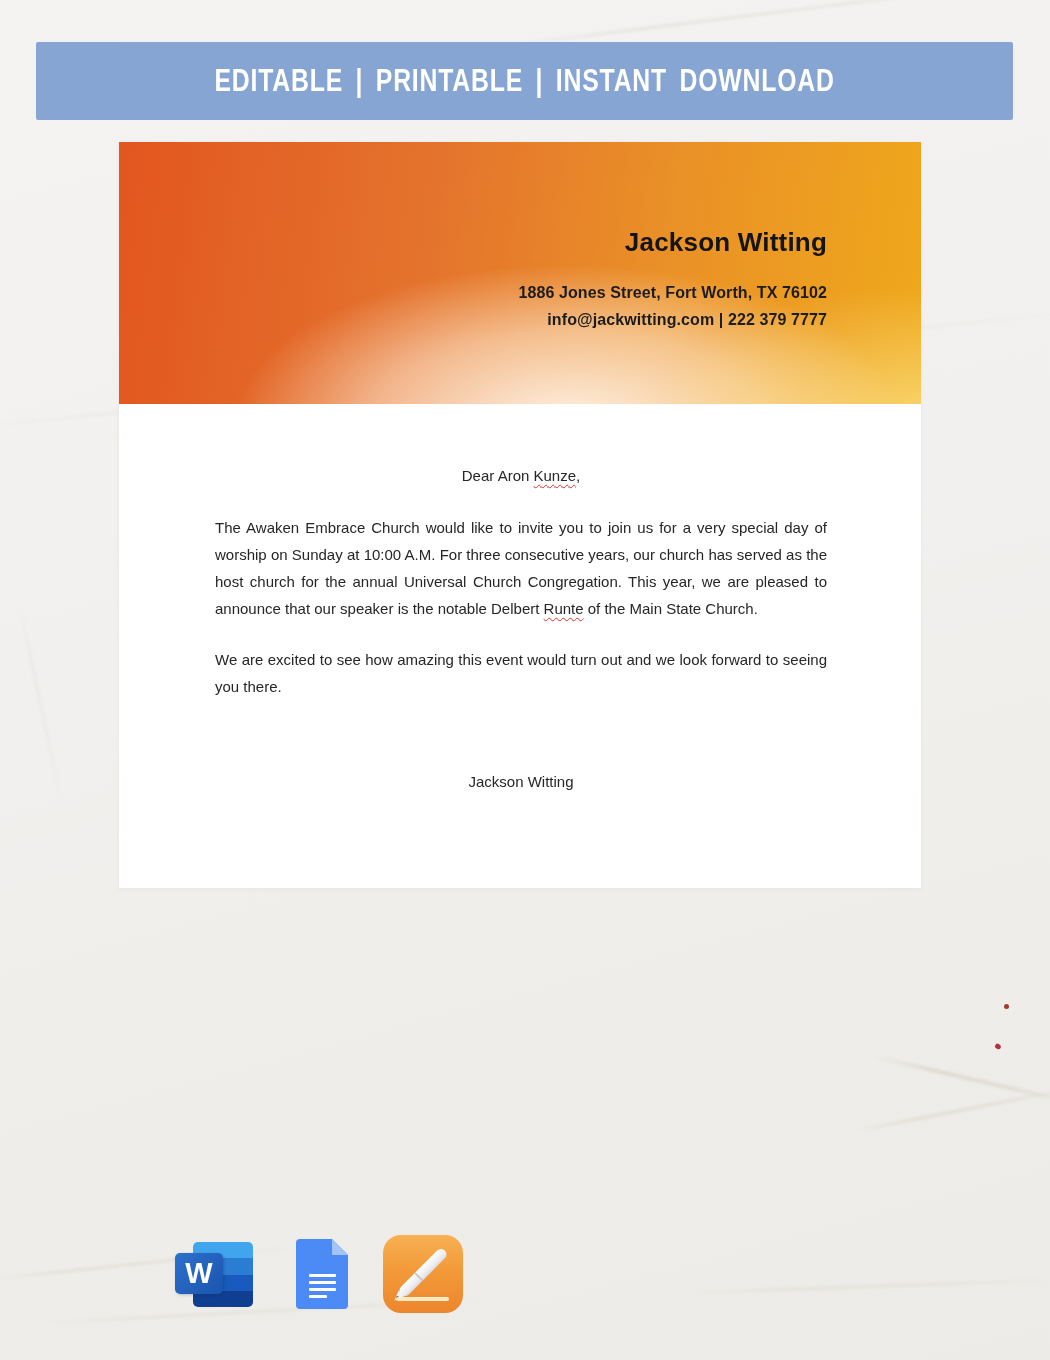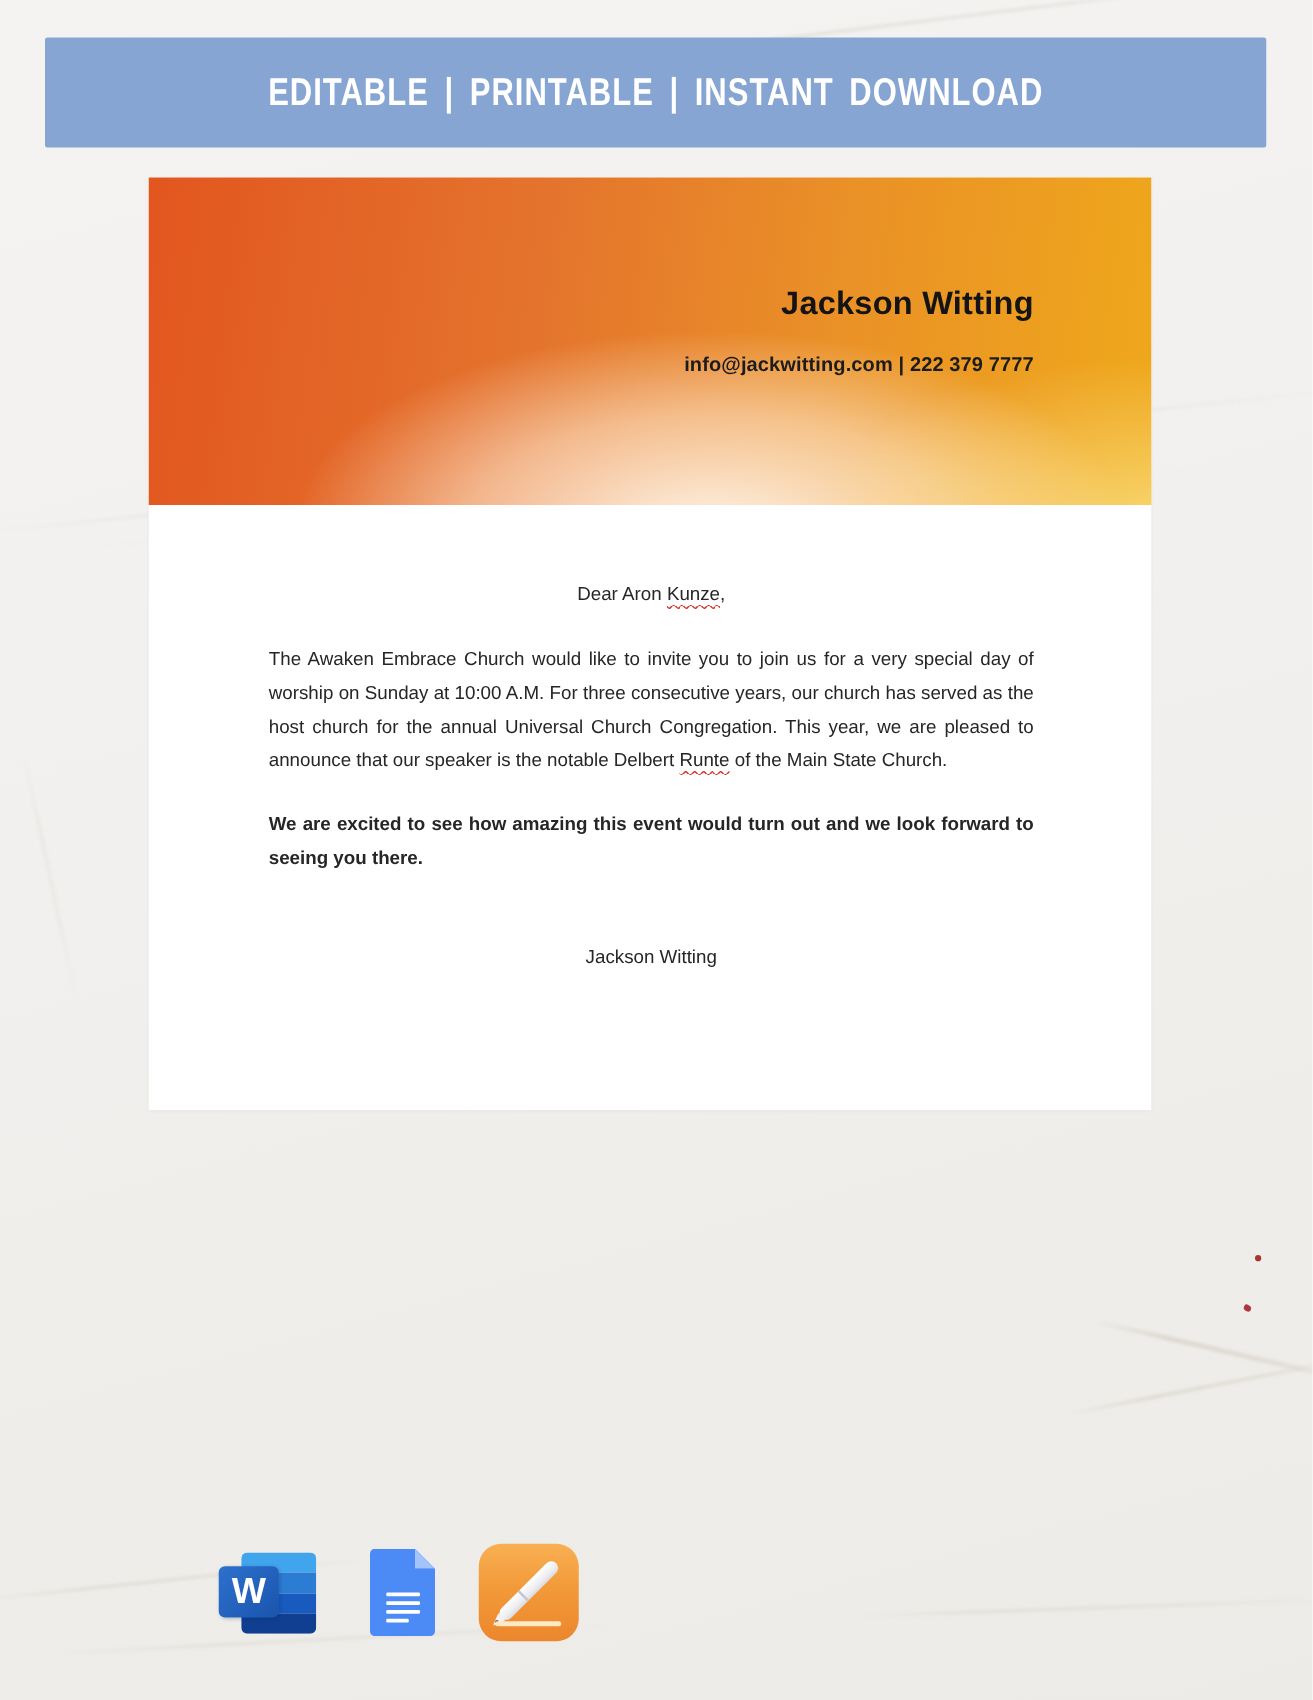--- a/index.html
+++ b/index.html
@@ -28,21 +28,21 @@
   .vein.v6 { top:1262px; left:-20px; width:320px; transform:rotate(-6deg); opacity:.55; }
   .vein.v7 { top:1310px; left:30px; width:460px; transform:rotate(-3deg); opacity:.4; }
   .vein.v8 { top:1285px; left:680px; width:380px; transform:rotate(-2deg); opacity:.45; }
   .vein.v9 { top:700px; left:-60px; width:200px; transform:rotate(78deg); opacity:.3; }
   .speck { position:absolute; border-radius:50%; background:#a23a30; pointer-events:none; }
   .speck.s1 { left:1004px; top:1004px; width:5px; height:5px; }
   .speck.s2 { left:995px; top:1044px; width:6px; height:5px; background:#b03440; transform:rotate(30deg); border-radius:40% 60% 50% 50%; }
 
   
   .banner {
-    position:absolute; left:36px; top:30px; width:977px; height:88px;
+    position:absolute; left:36px; top:42px; width:977px; height:78px;
     background:#86a5d3; border-radius:2px;
     display:flex; align-items:center; justify-content:center;
   }
   .banner-text {
     color:#ffffff; font-weight:bold; font-size:31px;
     letter-spacing:1px; word-spacing:6px; white-space:nowrap;
     transform:scaleX(0.8); display:inline-block;
   }
 
   
@@ -62,21 +62,21 @@
   }
   .lh-name { font-size:26px; font-weight:bold; color:#141414; line-height:34px; margin-bottom:20px; letter-spacing:0.2px; }
   .lh-line { font-size:16px; font-weight:bold; color:#1c1c1c; line-height:27px; letter-spacing:0.1px; }
 
   .page-body {
     padding:58px 94px 0 96px;
     font-size:15px; color:#262626; line-height:27px;
   }
   .page-body p { margin:0 0 25px 0;text-align:center; }
   .page-body p.just { text-align:justify; margin-bottom:24px; }
-  .page-body p.big-gap { margin-bottom:52px;font-weight:bold; }
+  .page-body p.big-gap { margin-bottom:68px; }
   .misspell {
     text-decoration: underline wavy #d93025;
     text-decoration-thickness:1px;
     text-underline-offset:3px;
     text-decoration-skip-ink:none;
   }
 
   
   .fmt { position:absolute; }
 
@@ -160,20 +160,21 @@
 <div class="speck s1"></div>
 <div class="speck s2"></div>
 
 <div class="banner">
   <span class="banner-text">EDITABLE | PRINTABLE | INSTANT DOWNLOAD</span>
 </div>
 
 <div class="page">
   <div class="page-header">
     <div class="lh-name">Jackson Witting</div>
+    <div class="lh-line">1886 Jones Street, Fort Worth, TX 76102</div>
     <div class="lh-line">info@jackwitting.com | 222 379 7777</div>
   </div>
 
   <div class="page-body">
     <p><span>Dear Aron </span><span class="misspell">Kunze</span><span>,</span></p>
     <p class="just"><span>The Awaken Embrace Church would like to invite you to join us for a very special day of worship on Sunday at 10:00 A.M. For three consecutive years, our church has served as the host church for the annual Universal Church Congregation. This year, we are pleased to announce that our speaker is the notable Delbert </span><span class="misspell">Runte</span><span> of the Main State Church.</span></p>
     <p class="just big-gap">We are excited to see how amazing this event would turn out and we look forward to seeing you there.</p>
     <p>Jackson Witting</p>
   </div>
 </div>

